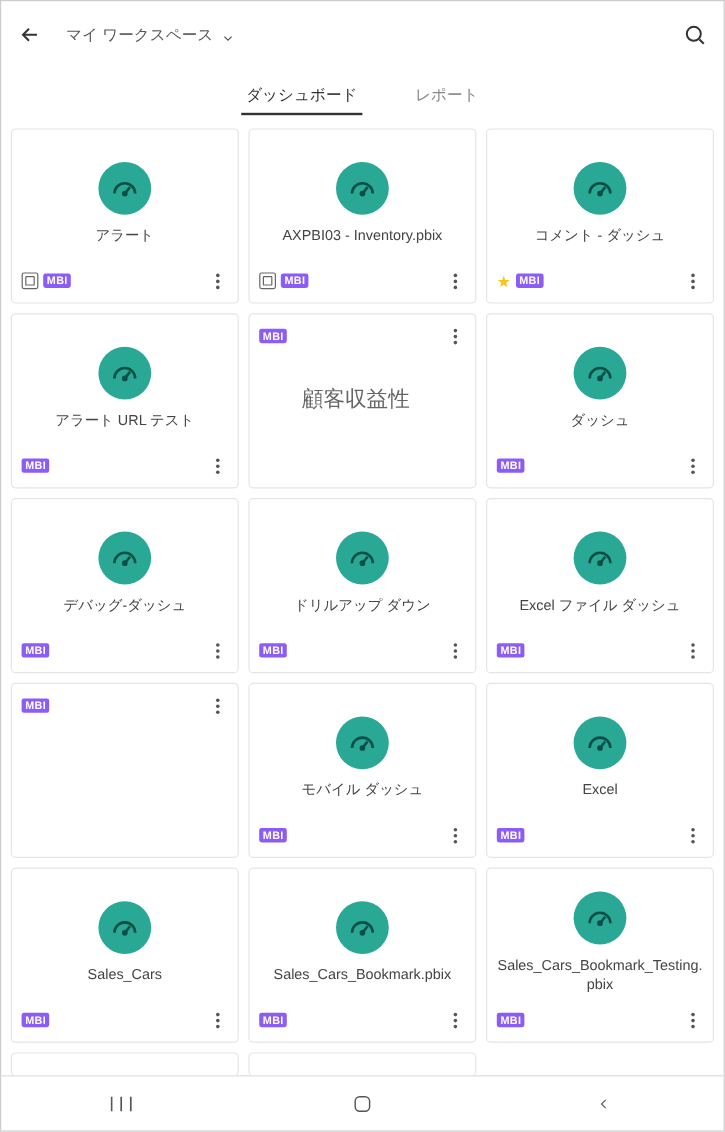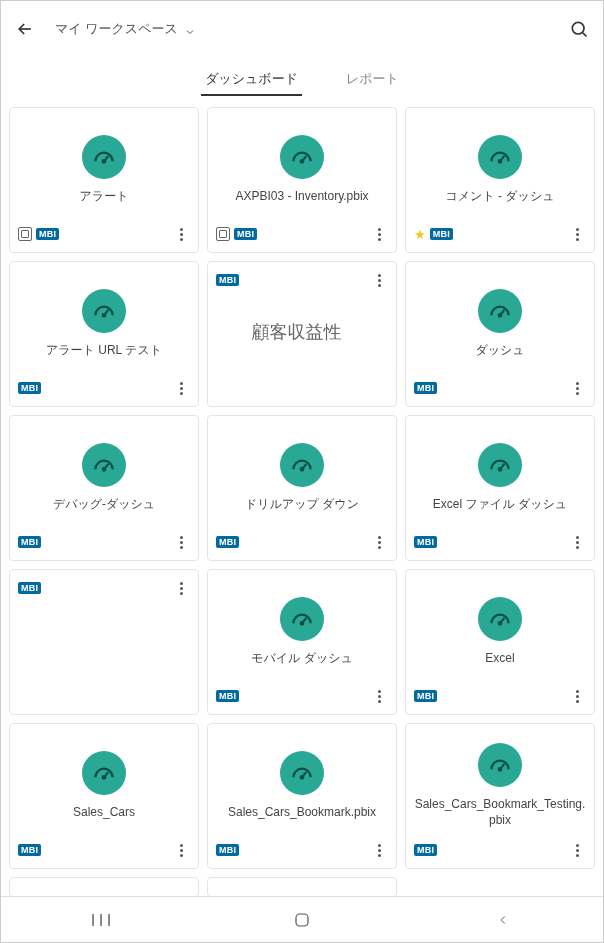--- a/index.html
+++ b/index.html
@@ -100,21 +100,21 @@
     word-break: break-word;
   }
   .card-footer {
     display:flex;
     align-items:center;
     justify-content:space-between;
     height:20px;
   }
   .badges { display:flex; align-items:center; gap:4px;}
   .mbi-badge {
-    background:#0369a1;
+    background:#8b5cf6;
     color:#fff;
     font-size:9px;
     font-weight:600;
     padding:1px 3px;
     border-radius:2px;
     letter-spacing:0.3px;
   }
   .sensitivity-icon {
     width:14px; height:14px;
     border:1px solid #666;

